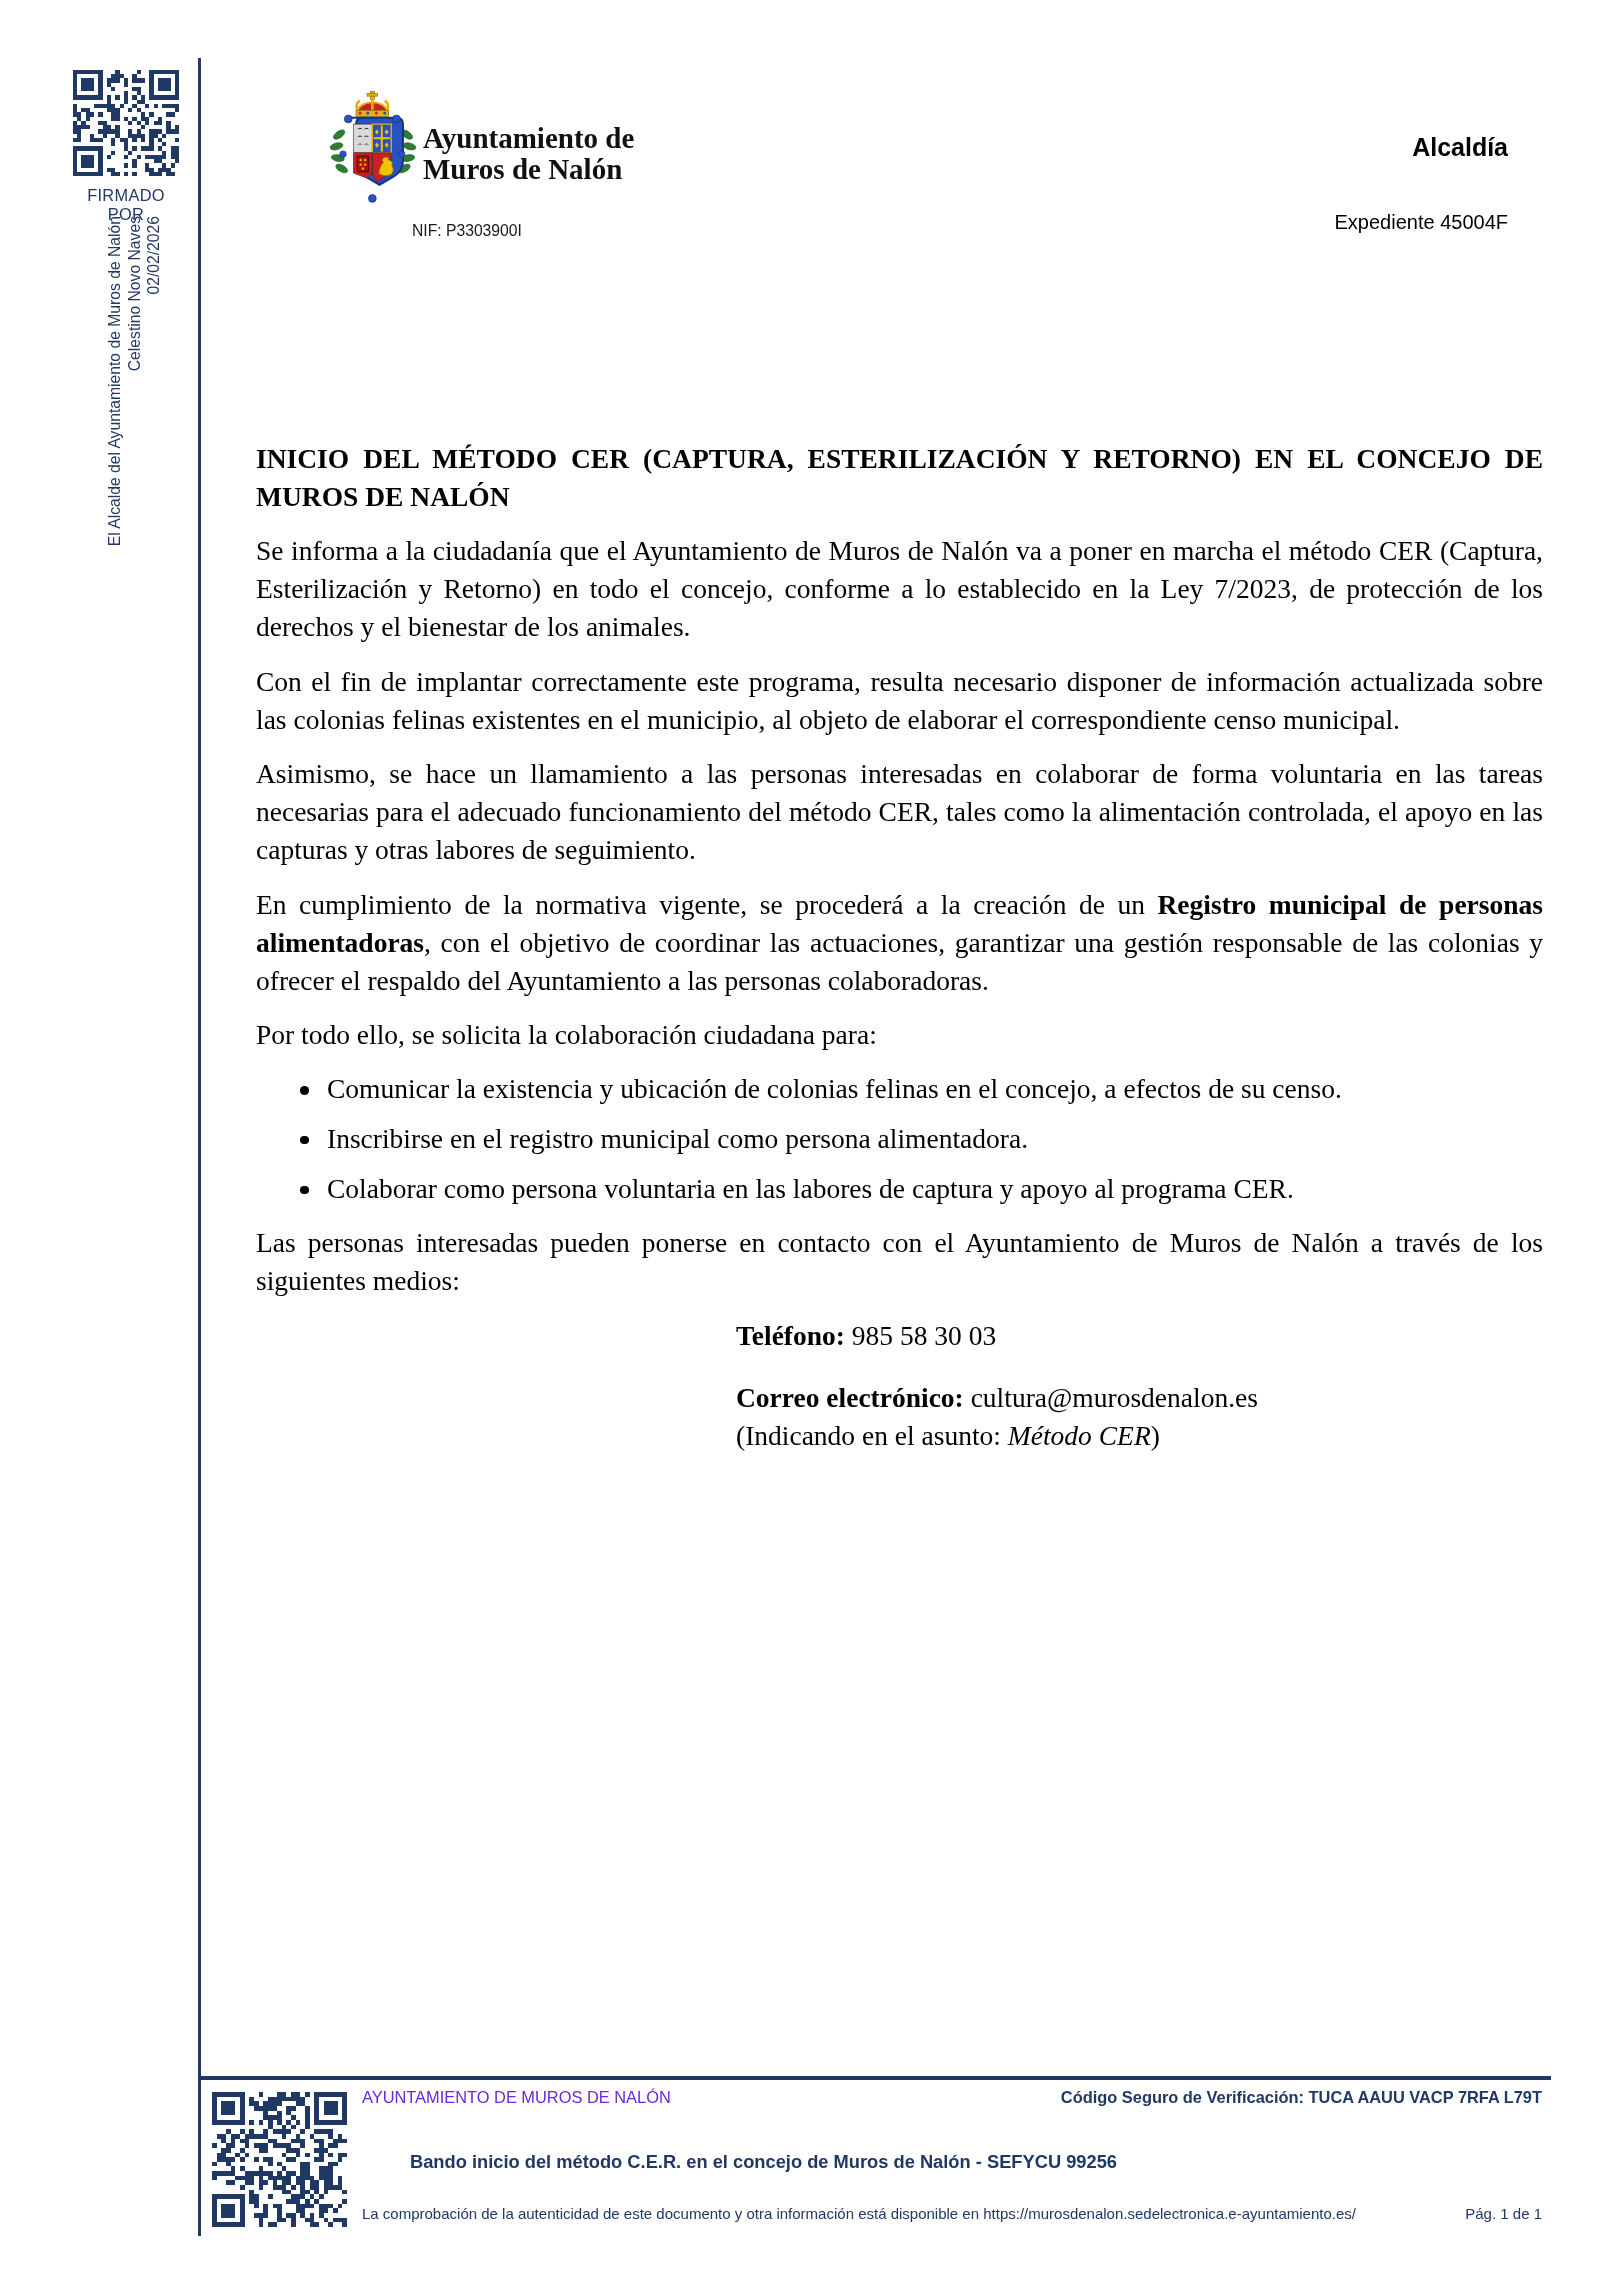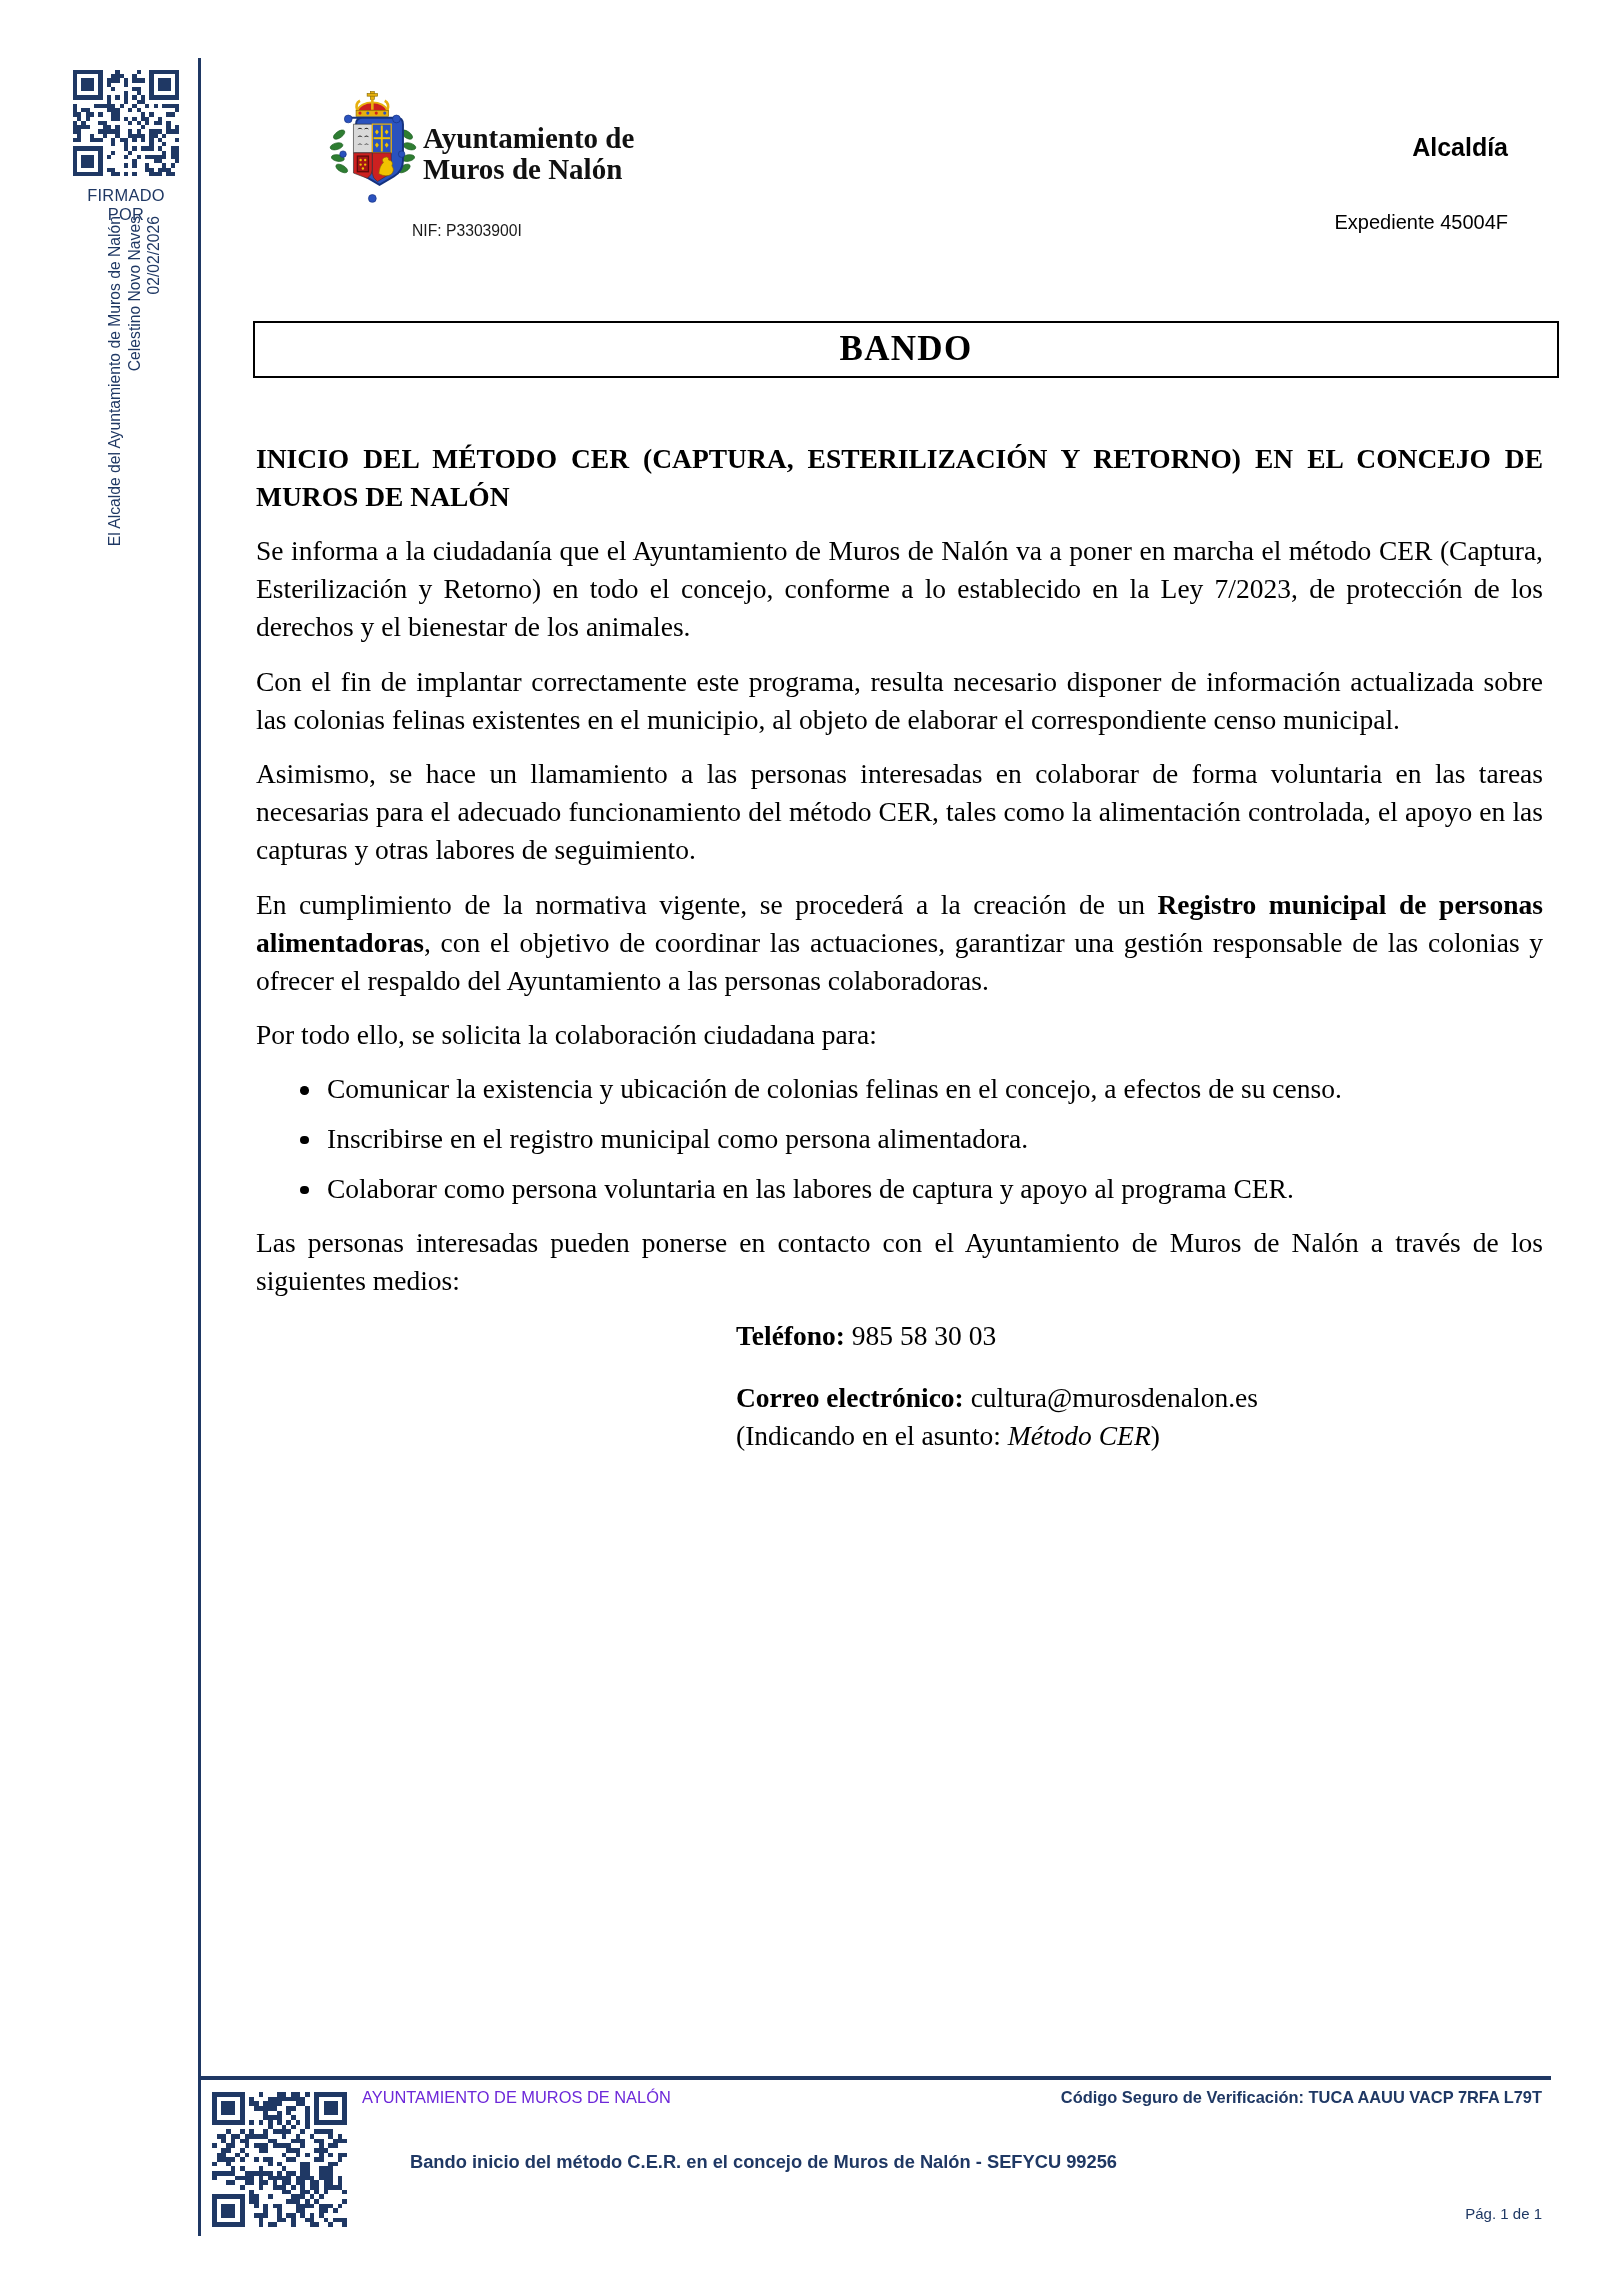--- a/index.html
+++ b/index.html
@@ -423,21 +423,20 @@
     </svg>
   </div>
   <div class="orgname">
     <div>Ayuntamiento de</div>
     <div>Muros de Nalón</div>
   </div>
   <div class="nif">NIF: P3303900I</div>
   <div class="alcaldia">Alcaldía</div>
   <div class="expediente">Expediente 45004F</div>
 
-  <div class="bando-box">BANDO</div>
 
   <div class="content">
     <h1>INICIO DEL MÉTODO CER (CAPTURA, ESTERILIZACIÓN Y RETORNO) EN EL CONCEJO DE MUROS DE NALÓN</h1>
     <p>Se informa a la ciudadanía que el Ayuntamiento de Muros de Nalón va a poner en marcha el método CER (Captura, Esterilización y Retorno) en todo el concejo, conforme a lo establecido en la Ley 7/2023, de protección de los derechos y el bienestar de los animales.</p>
     <p>Con el fin de implantar correctamente este programa, resulta necesario disponer de información actualizada sobre las colonias felinas existentes en el municipio, al objeto de elaborar el correspondiente censo municipal.</p>
     <p>Asimismo, se hace un llamamiento a las personas interesadas en colaborar de forma voluntaria en las tareas necesarias para el adecuado funcionamiento del método CER, tales como la alimentación controlada, el apoyo en las capturas y otras labores de seguimiento.</p>
     <p><span>En cumplimiento de la normativa vigente, se procederá a la creación de un </span><span class="b">Registro municipal de personas alimentadoras</span><span>, con el objetivo de coordinar las actuaciones, garantizar una gestión responsable de las colonias y ofrecer el respaldo del Ayuntamiento a las personas colaboradoras.</span></p>
     <p>Por todo ello, se solicita la colaboración ciudadana para:</p>
     <ul>
       <li><span>Comunicar la existencia y ubicación de colonias felinas en el concejo, a efectos de su censo.</span></li>
@@ -847,16 +846,17 @@
         <rect x="13" y="28" width="1" height="1"></rect>
         <rect x="17" y="28" width="1" height="1"></rect>
         <rect x="21" y="28" width="1" height="1"></rect>
         <rect x="22" y="28" width="1" height="1"></rect>
         <rect x="25" y="28" width="1" height="1"></rect>
         <rect x="28" y="28" width="1" height="1"></rect>
       </svg></div>
   <div class="f-org">AYUNTAMIENTO DE MUROS DE NALÓN</div>
   <div class="f-csv">Código Seguro de Verificación: TUCA AAUU VACP 7RFA L79T</div>
   <div class="f-title">Bando inicio del método C.E.R. en el concejo de Muros de Nalón - SEFYCU 99256</div>
+  <div class="f-note">La comprobación de la autenticidad de este documento y otra información está disponible en https://murosdenalon.sedelectronica.e-ayuntamiento.es/</div>
   <div class="f-page">Pág. 1 de 1</div>
 
 </div>
 
 
 </body></html>

